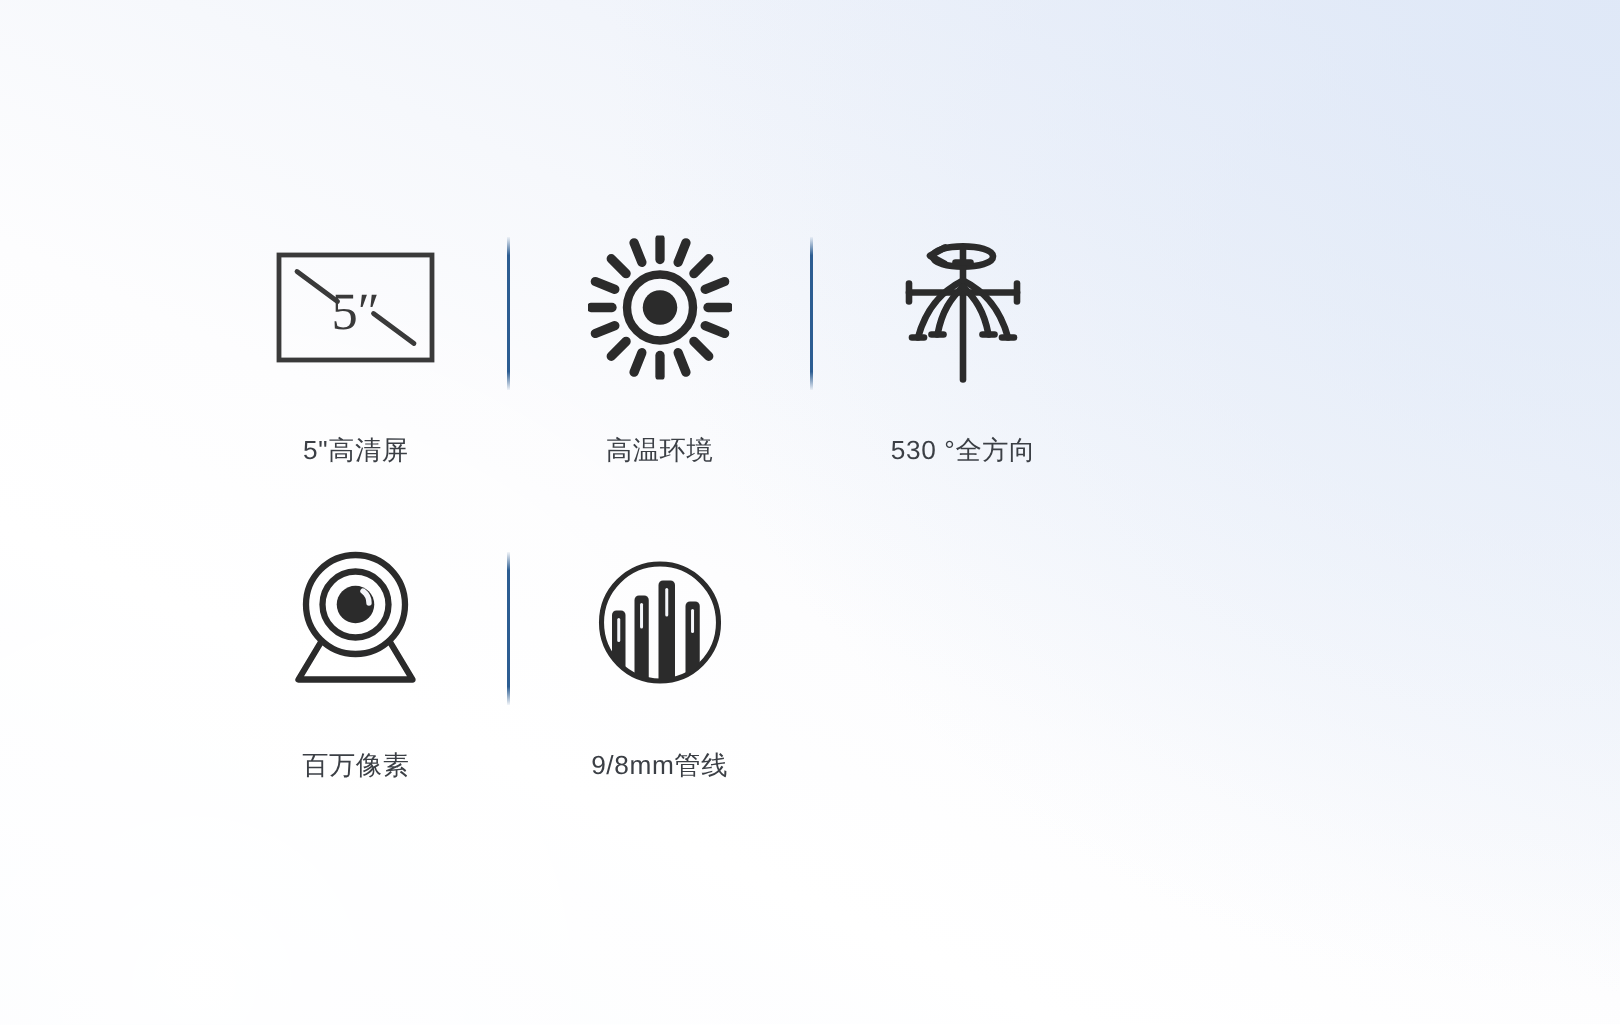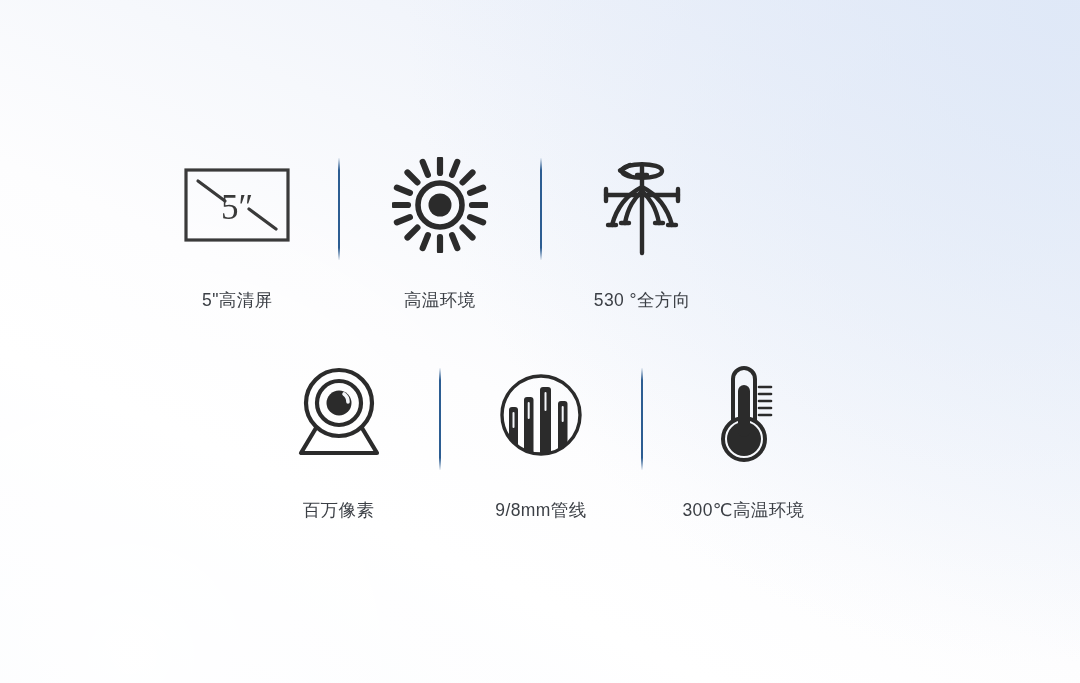--- a/index.html
+++ b/index.html
@@ -52,21 +52,21 @@
     z-index: 2;
   }
 
   .row {
     position: absolute;
     left: 136px;
     width: 810px;
     display: flex;
   }
   .row-1 { top: 146px; }
-  .row-2 { top: 356px; justify-content: center; }
+  .row-2 { top: 356px; }
 
   .cell {
     width: 202.5px;
     position: relative;
     display: flex;
     flex-direction: column;
     align-items: center;
   }
 
   .icon-box {
@@ -233,39 +233,18 @@
                 <line x1="54.5" y1="28" x2="54.5" y2="45"></line>
                 <line x1="71.7" y1="42" x2="71.7" y2="56"></line>
               </g>
             </svg>
           </span>
         </div>
         <div class="cell-label">9/8mm管线</div>
         <div class="divider"></div>
       </div>
 
-      <div class="cell">
-        <div class="icon-box">
-          <span>
-            <svg width="74" height="104" viewBox="0 0 74 104">
-              <path d="M26 58 L26 16 a11 11 0 0 1 22 0 L48 58" fill="none" stroke="#2b2b2b" stroke-width="4"></path>
-              <circle cx="37" cy="76" r="21" fill="none" stroke="#2b2b2b" stroke-width="4"></circle>
-              <circle cx="37" cy="76" r="17" fill="#2b2b2b"></circle>
-              <rect x="31" y="22" width="12" height="52" rx="6" fill="#2b2b2b"></rect>
-              <g stroke="#2b2b2b" stroke-width="2.6" stroke-linecap="round">
-                <line x1="52" y1="24" x2="64" y2="24"></line>
-                <line x1="52" y1="31" x2="64" y2="31"></line>
-                <line x1="52" y1="38" x2="64" y2="38"></line>
-                <line x1="52" y1="45" x2="64" y2="45"></line>
-                <line x1="52" y1="52" x2="64" y2="52"></line>
-              </g>
-            </svg>
-          </span>
-        </div>
-        <div class="cell-label">300℃高温环境</div>
-        <div class="divider"></div>
-      </div>
 
 
     </div>
 
   </div>
 </div>
 
 </body></html>

